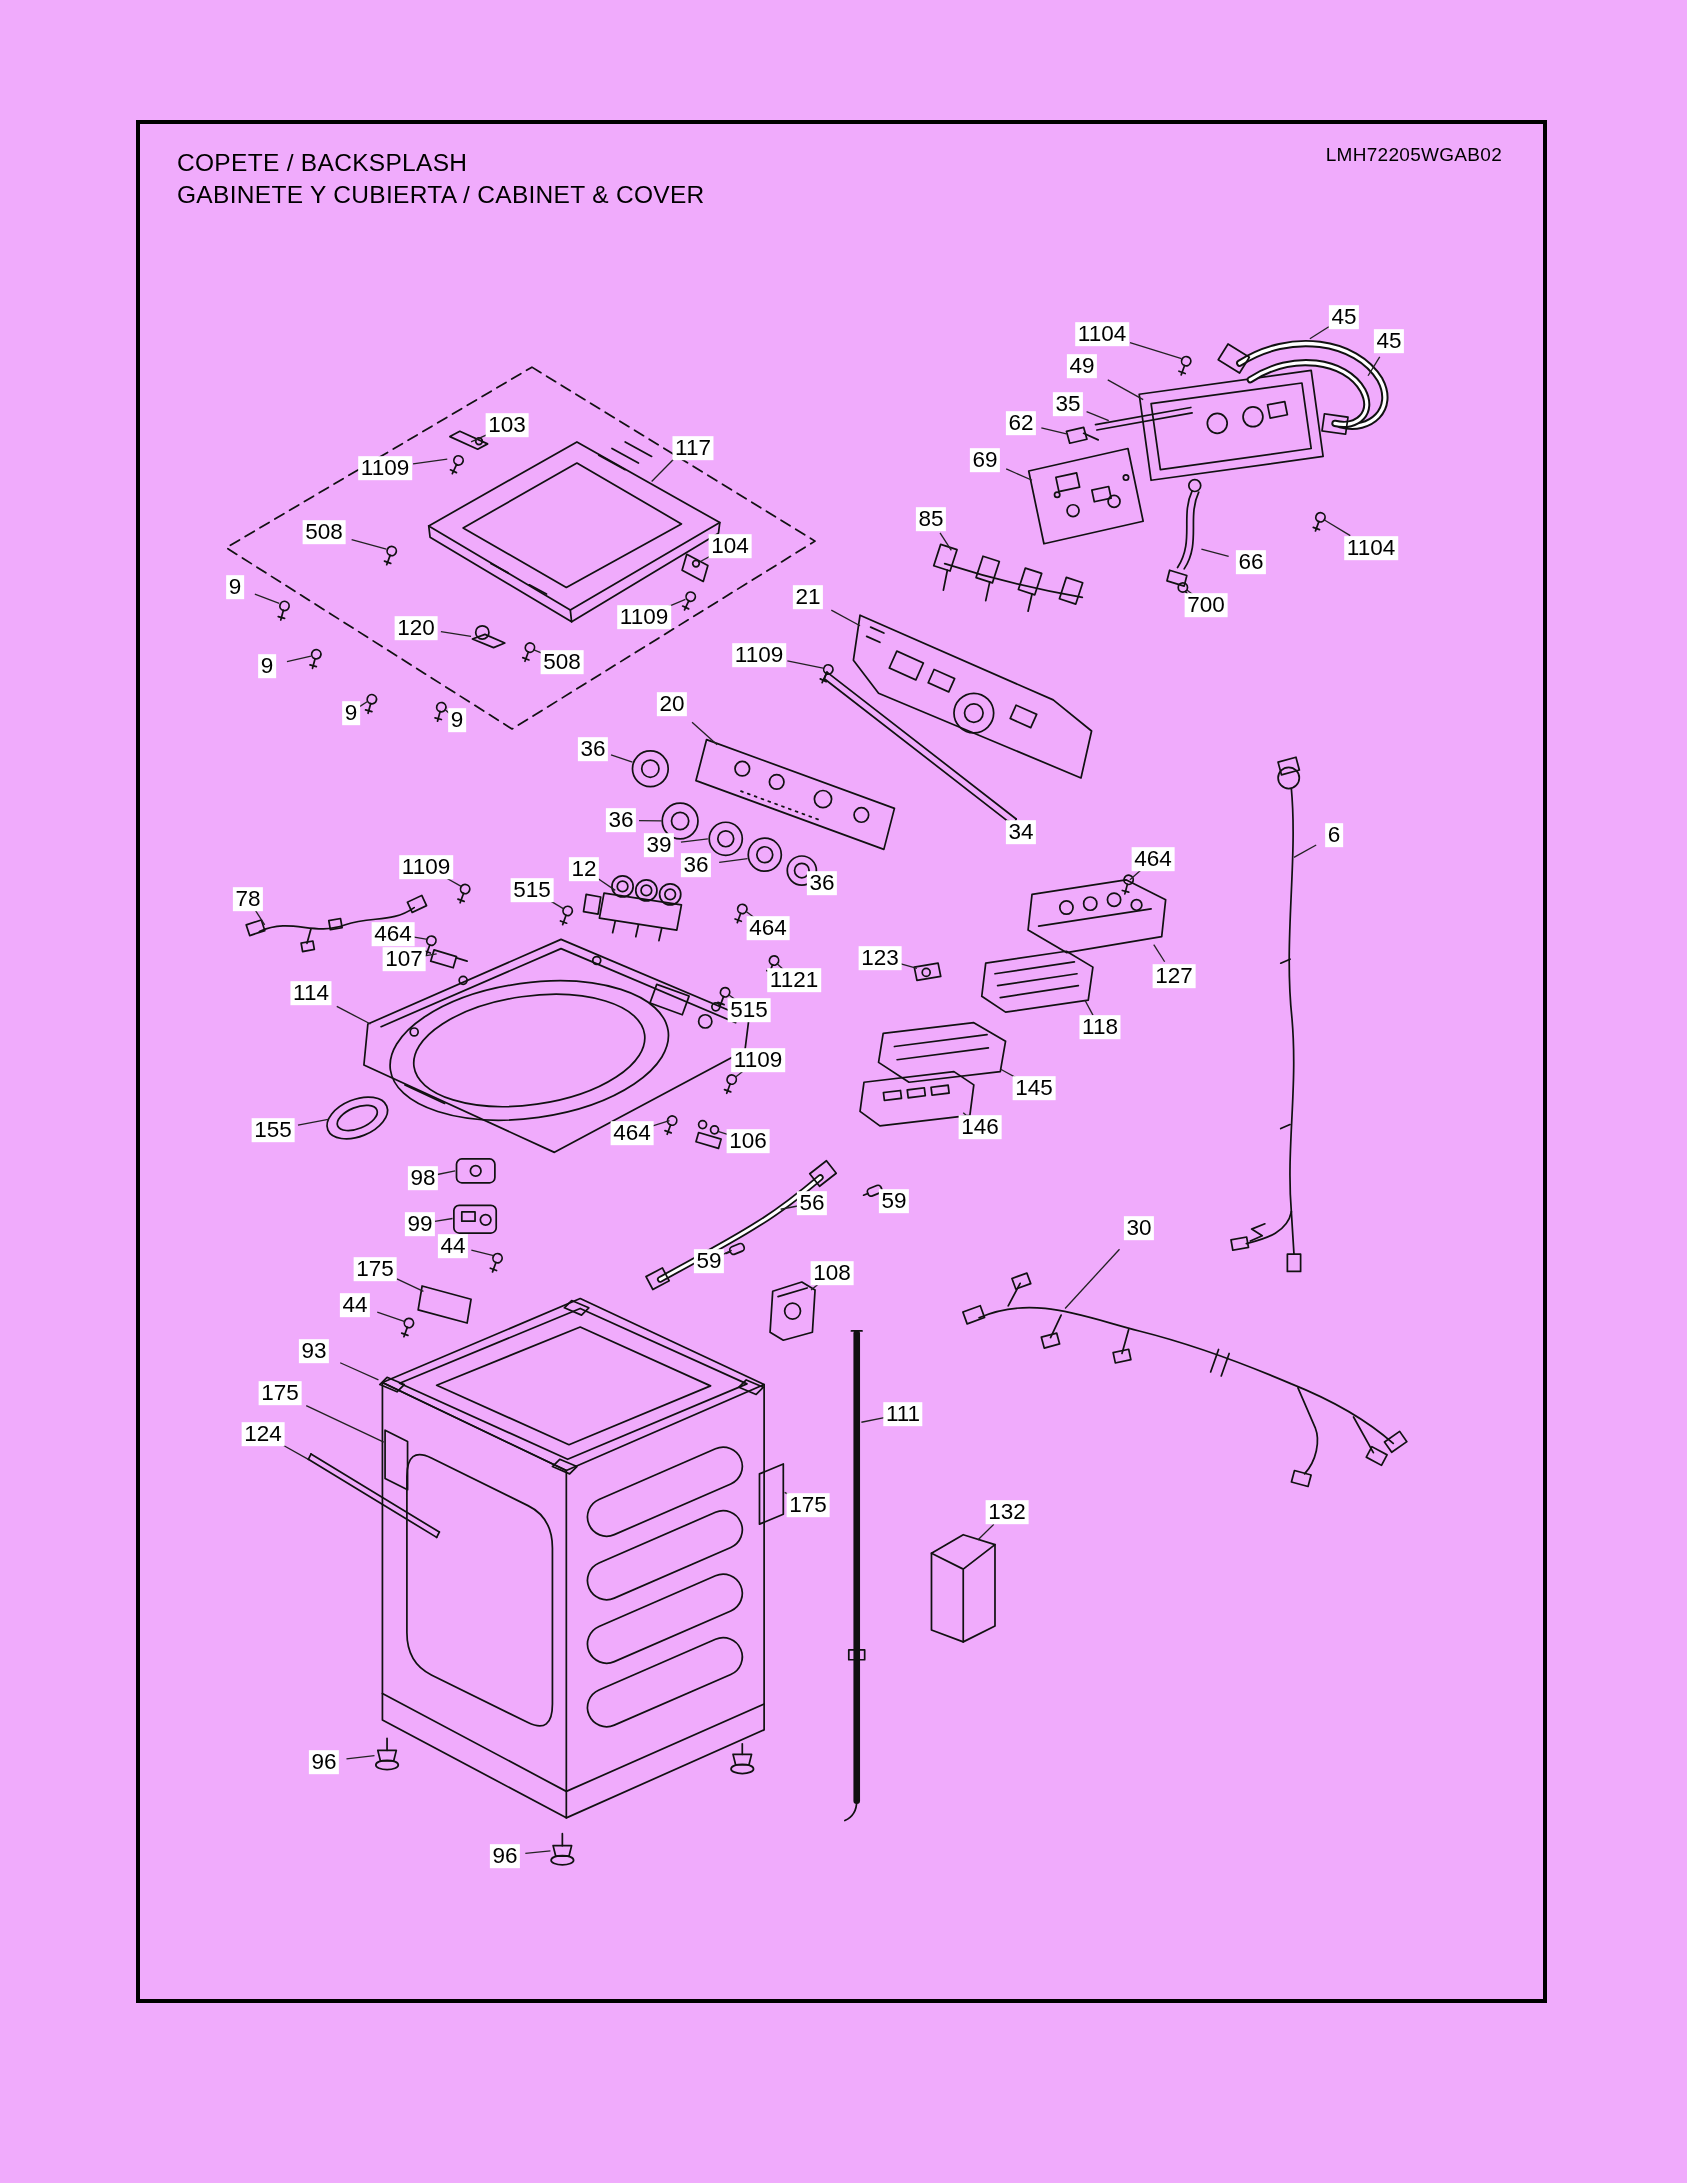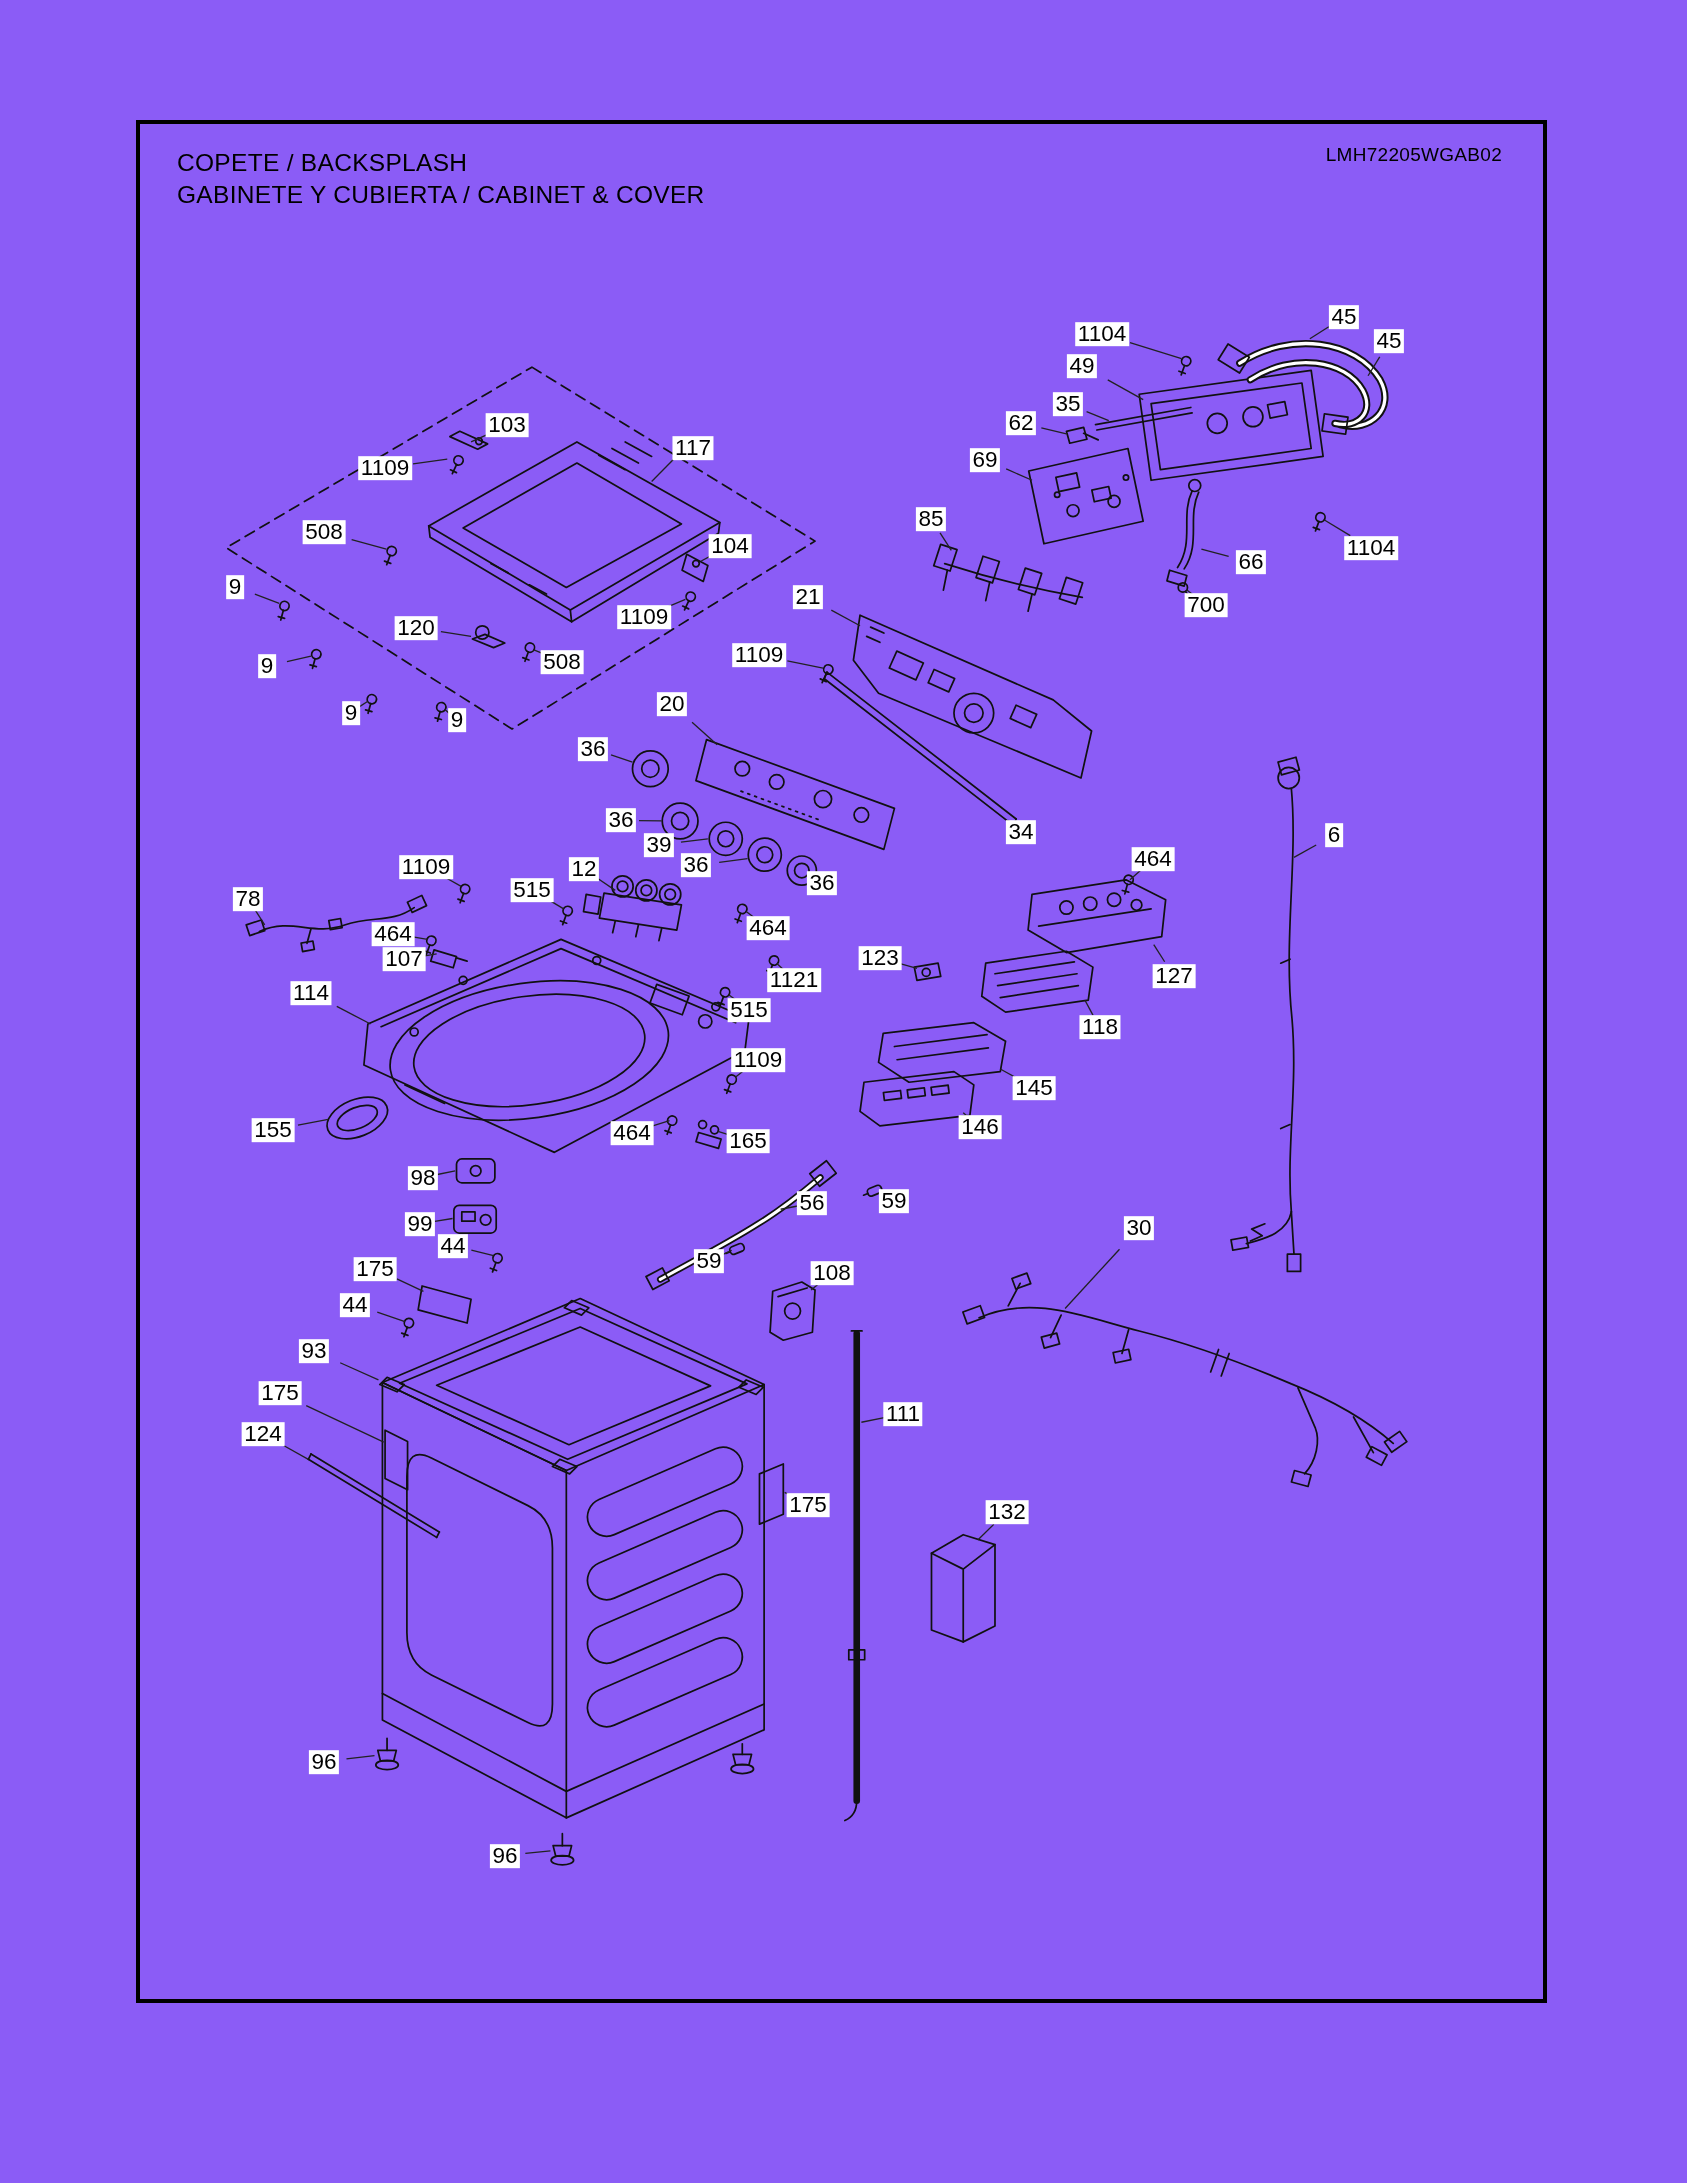--- a/index.html
+++ b/index.html
@@ -1,18 +1,18 @@
 <!DOCTYPE html>
 <html style="font-size:10.6px"><head>
 <meta charset="utf-8">
 <style>
   * { margin:0; padding:0; box-sizing:border-box; }
   html,body { background:#fff; }
   body { width:1687px; height:2183px; font-family:"Liberation Sans", sans-serif; color:#000; }
-  .page { position:relative; width:1687px; height:2183px; background:#8b5cf6; overflow:hidden; }
+  .page { position:relative; width:1687px; height:2183px; background:#f0abfc; overflow:hidden; }
   .frame { position:absolute; left:136px; top:120px; width:1411px; height:1883px; border:4.6px solid #000; }
   .title-block { position:absolute; left:177px; top:147px; font-size:24.5px; letter-spacing:0.3px; line-height:1.3; white-space:nowrap; }
   .model { position:absolute; left:1231px; top:144px; width:271px; text-align:right; font-size:19px; letter-spacing:0.3px; }
   #art { position:absolute; left:0; top:0; width:1687px; height:2183px; }
   #callouts { position:absolute; left:0; top:0; width:1499px; height:2183px; }
   .callout { position:absolute; transform:translate(-50%,-50%); font-size:22.5px; line-height:1.05;
              background:#fff; padding:0 2.6px; white-space:nowrap; }
 </style>
 </head>
 <body>
@@ -480,21 +480,21 @@
       <div class="callout" style="left: 794px; top: 980px;">1121</div>
       <div class="callout" style="left: 1174px; top: 976px;">127</div>
       <div class="callout" style="left: 311px; top: 993px;">114</div>
       <div class="callout" style="left: 749px; top: 1010px;">515</div>
       <div class="callout" style="left: 1100px; top: 1027px;">118</div>
       <div class="callout" style="left: 758px; top: 1060px;">1109</div>
       <div class="callout" style="left: 1034px; top: 1088px;">145</div>
       <div class="callout" style="left: 980px; top: 1127px;">146</div>
       <div class="callout" style="left: 273px; top: 1130px;">155</div>
       <div class="callout" style="left: 632px; top: 1133px;">464</div>
-      <div class="callout" style="left: 748px; top: 1141px;">165</div>
+      <div class="callout" style="left: 748px; top: 1141px;">106</div>
       <div class="callout" style="left: 423px; top: 1178px;">98</div>
       <div class="callout" style="left: 812px; top: 1203px;">56</div>
       <div class="callout" style="left: 894px; top: 1201px;">59</div>
       <div class="callout" style="left: 420px; top: 1224px;">99</div>
       <div class="callout" style="left: 453px; top: 1246px;">44</div>
       <div class="callout" style="left: 1139px; top: 1228px;">30</div>
       <div class="callout" style="left: 709px; top: 1261px;">59</div>
       <div class="callout" style="left: 375px; top: 1269px;">175</div>
       <div class="callout" style="left: 832px; top: 1273px;">108</div>
       <div class="callout" style="left: 355px; top: 1305px;">44</div>

